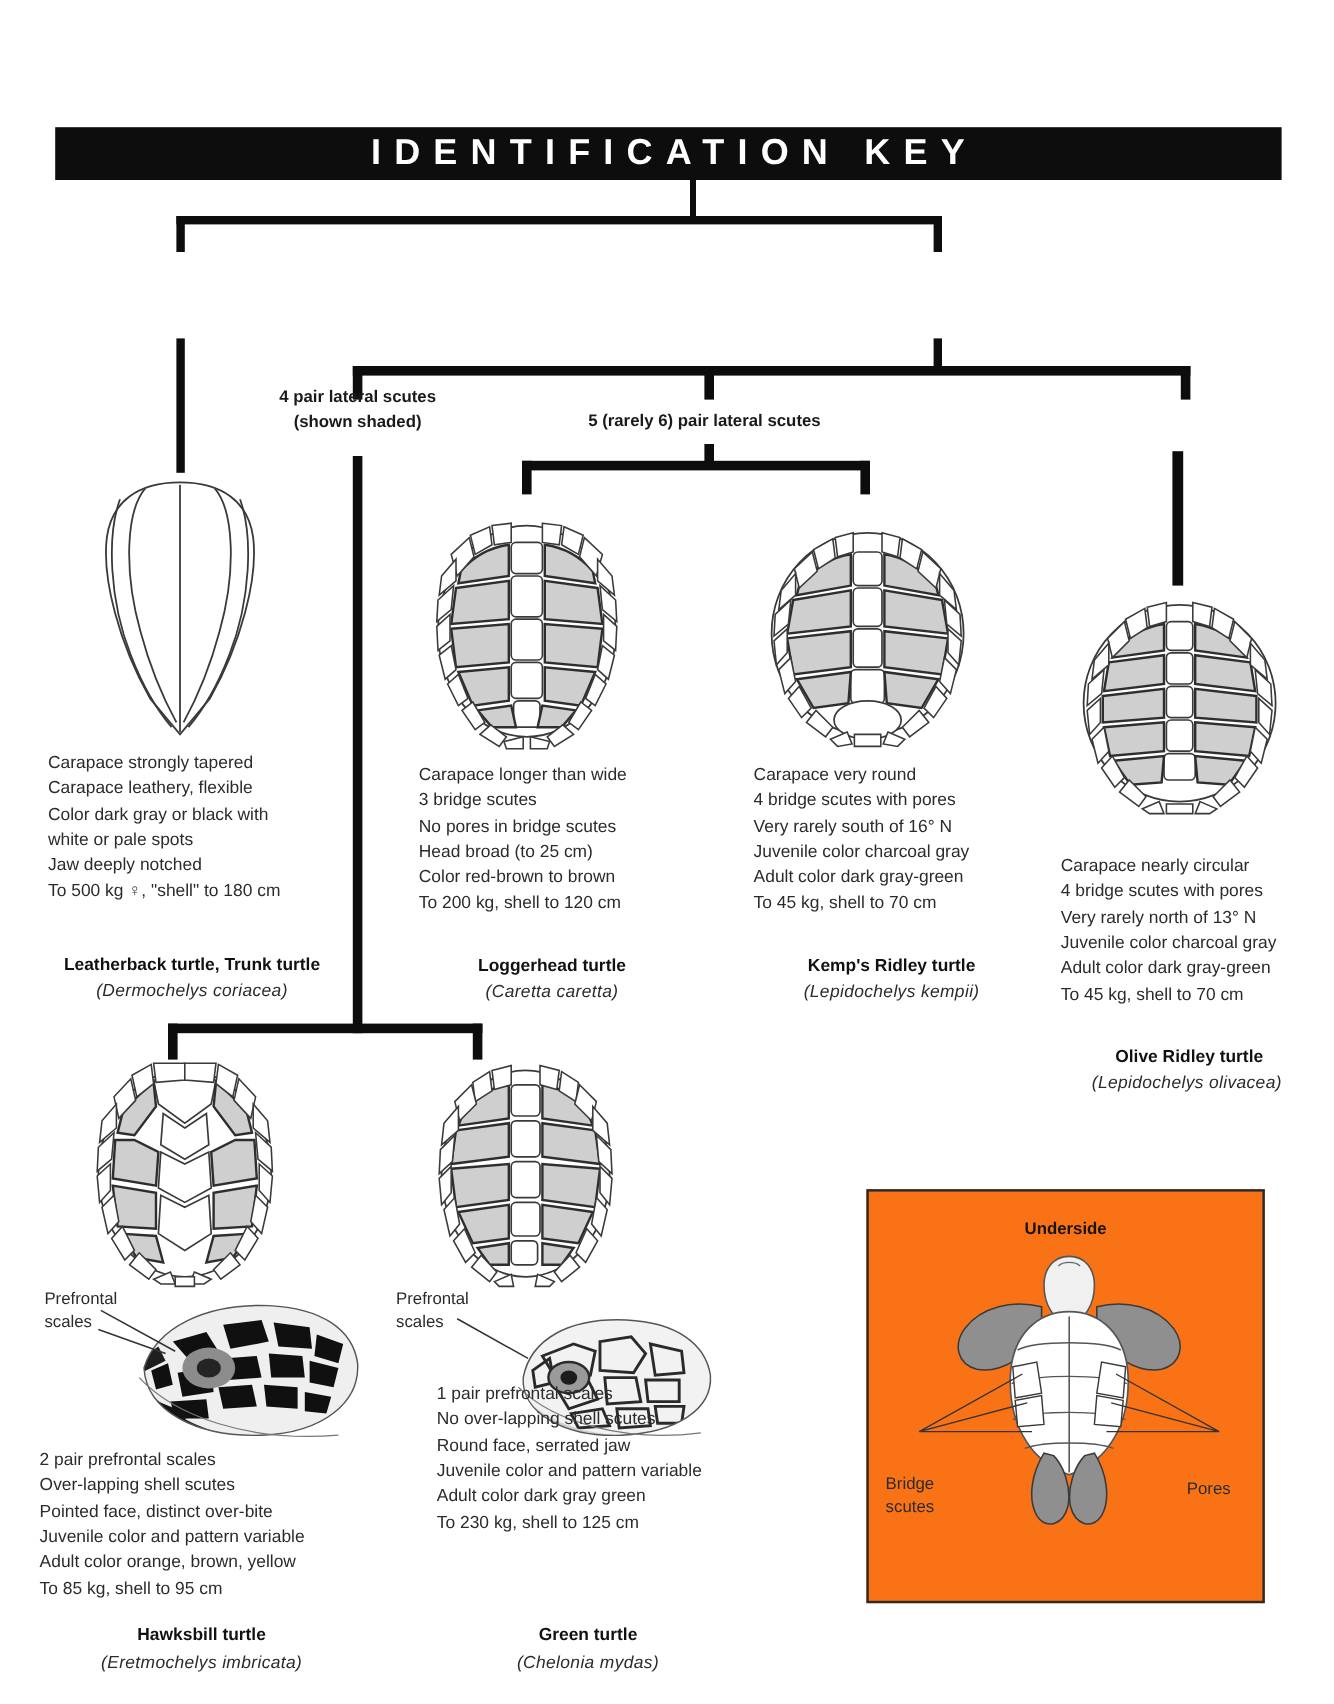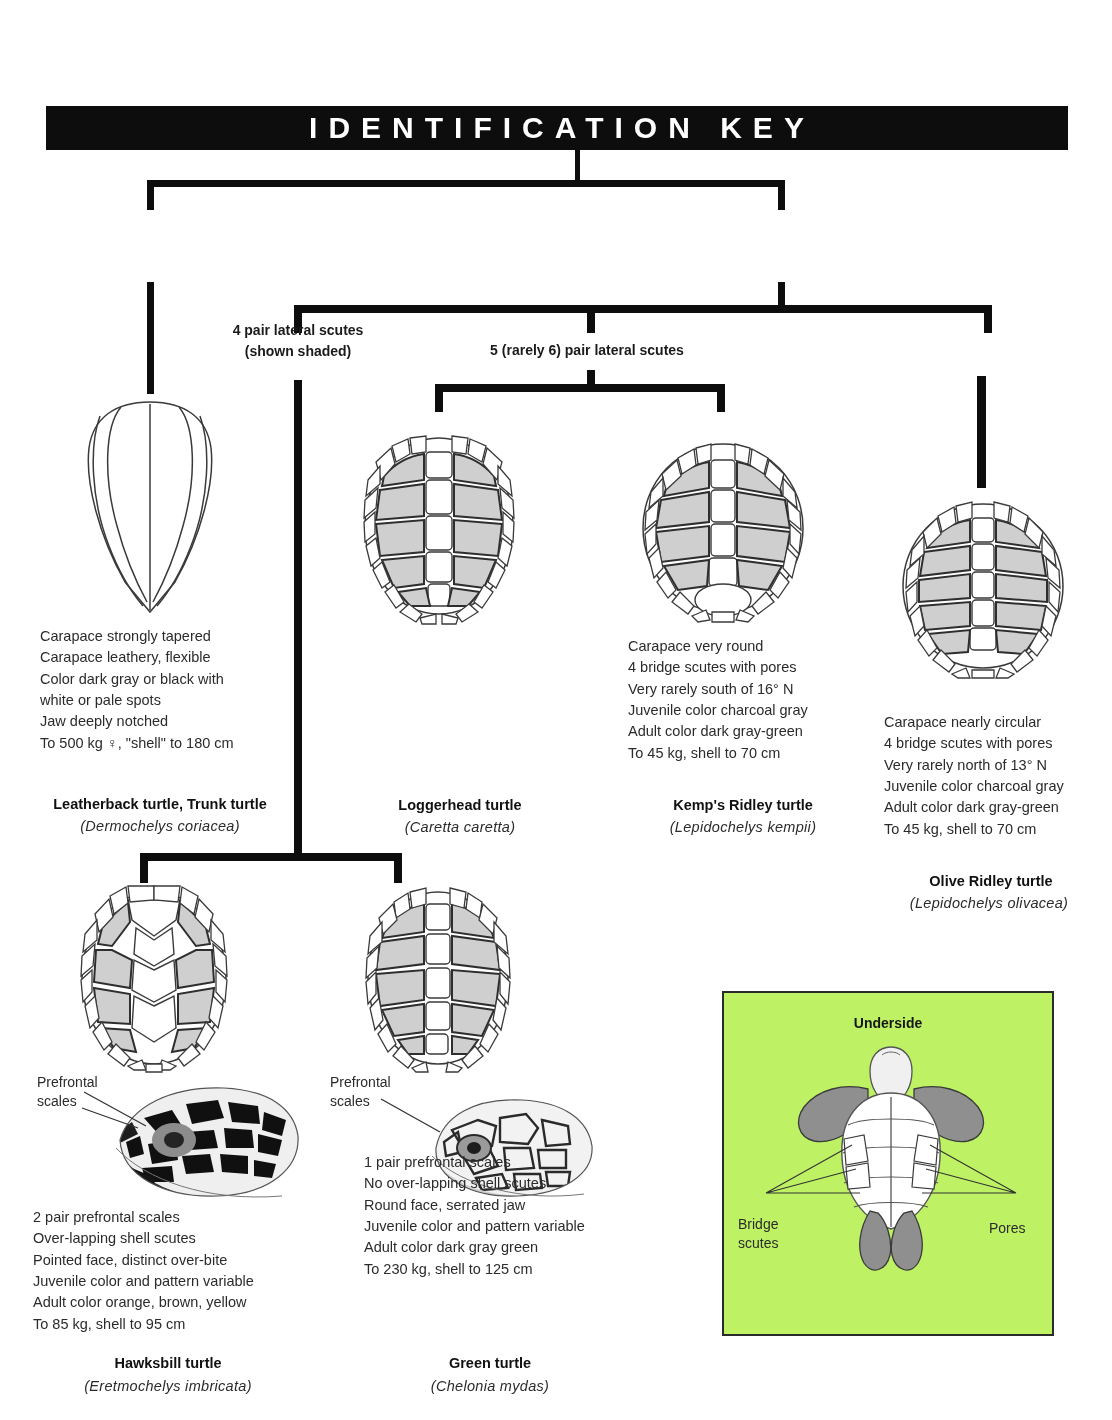--- a/index.html
+++ b/index.html
@@ -84,28 +84,28 @@
     font-style:italic;
     text-align:center;
     color:#2b2b2b;
     letter-spacing:0.3px;
   }
 
   
   #underside-box {
     left:722px; top:991px; width:332px; height:345px;
     border:2px solid #2a2a2a;
-    background:#bef264;
+    background:#f97316;
   }
   #underside-title {
     position:absolute; left:0; top:22px; width:100%;
     text-align:center; font-size:14px; font-weight:bold; color:#161616;
   }
   .under-lbl {
-    position:absolute; font-size:14px; color:#2b2b2b; line-height:1.35;
+    position:absolute; font-size:14px; color:#2b2b2b; line-height:1.35;margin-top:12px;
   }
   #credits {
     left:722px; top:1352px; width:350px;
     font-size:13px; line-height:1.45; color:#2b2b2b;
   }
 
   
   .pref-lbl { position:absolute; font-size:14px; color:#2b2b2b; line-height:1.35; }
 
   svg { display:block; overflow:visible; }
@@ -468,20 +468,26 @@
 
   <div class="traits abs" style="left:40px; top:626px; width:262px;">Carapace strongly tapered
 Carapace leathery, flexible
 Color dark gray or black with
      white or pale spots
 Jaw deeply notched
 To 500 kg ♀, "shell" to 180 cm</div>
   <div class="sp-name abs" style="left:24px; top:796px; width:272px;">Leatherback turtle, Trunk turtle</div>
   <div class="sp-latin abs" style="left:24px; top:818px; width:272px;">(Dermochelys coriacea)</div>
 
+  <div class="traits abs" style="left:349px; top:636px; width:260px;">Carapace longer than wide
+3 bridge scutes
+No pores in bridge scutes
+Head broad (to 25 cm)
+Color red-brown to brown
+To 200 kg, shell to 120 cm</div>
   <div class="sp-name abs" style="left:330px; top:797px; width:260px;">Loggerhead turtle</div>
   <div class="sp-latin abs" style="left:330px; top:819px; width:260px;">(Caretta caretta)</div>
 
   <div class="traits abs" style="left:628px; top:636px; width:260px;">Carapace very round
 4 bridge scutes with pores
 Very rarely south of 16° N
 Juvenile color charcoal gray
 Adult color dark gray-green
 To 45 kg, shell to 70 cm</div>
   <div class="sp-name abs" style="left:612px; top:797px; width:262px;">Kemp's Ridley turtle</div>

